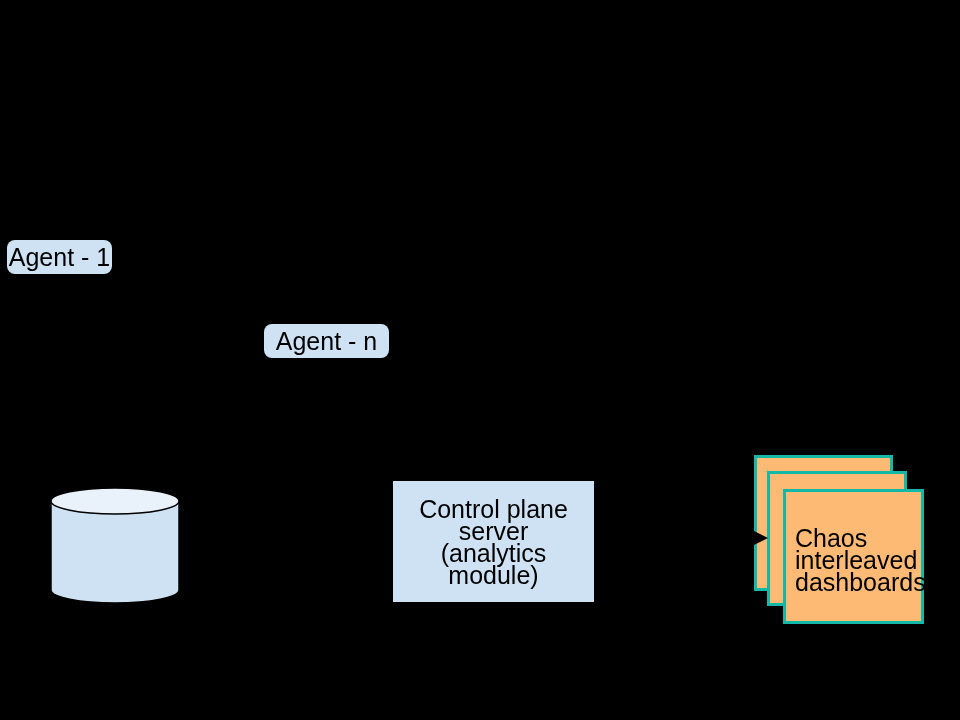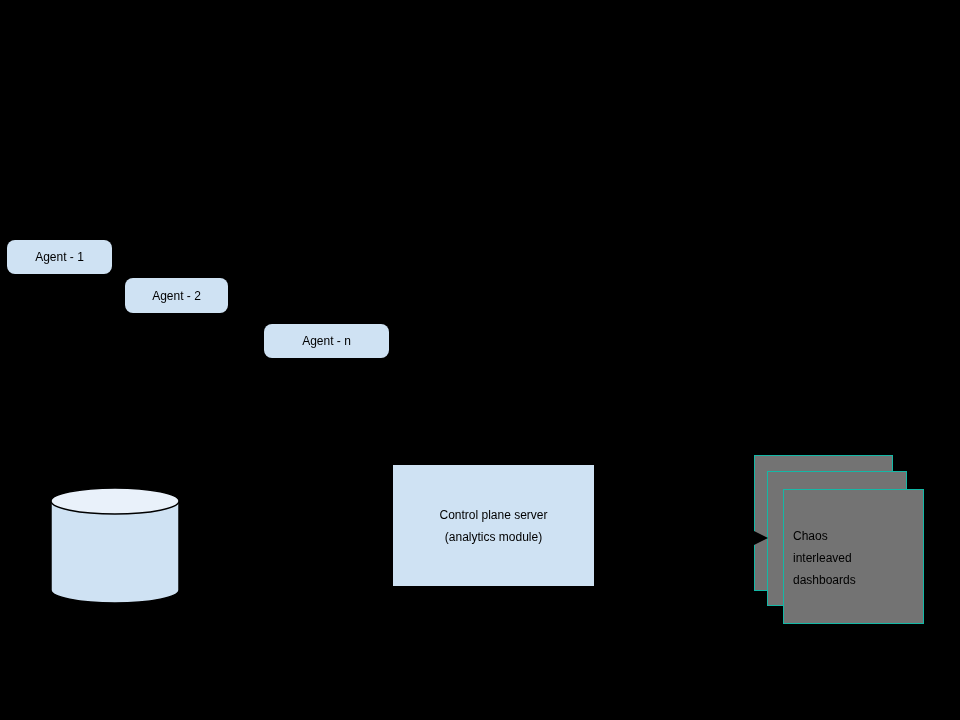--- a/index.html
+++ b/index.html
@@ -9,21 +9,21 @@
     font-family: "Liberation Sans", sans-serif;
     overflow: hidden;
   }
   .stage {
     position: relative;
     width: 960px; height: 720px;
     background: #000000;
   }
   .node-text {
     color: #000000;
-    font-size: 12px;
+    font-size: 25px;
     line-height: 22px;
   }
   .preline { white-space: pre-line; }
 
   
   .agent-box {
     position: absolute;
     background: #cfe2f3;
     border-radius: 8px;
     display: flex;
@@ -42,34 +42,34 @@
   }
   .cylinder-label {
     position: absolute;
     left: 62px; top: 525px;
     width: 112px;
   }
 
   
   .control-plane {
     position: absolute;
-    left: 393px; top: 465px;
+    left: 393px; top: 481px;
     width: 201px; height: 121px;
     background: #cfe2f3;
     display: flex;
     align-items: center;
     justify-content: center;
     text-align: center;
   }
 
   
   .stack-card {
     position: absolute;
-    background: #737373;
-    border: 1px solid #14b8a6;
+    background: #fdba74;
+    border: 3px solid #14b8a6;
     box-sizing: border-box;
   }
   .stack-back   { left: 754px; top: 455px; width: 139px; height: 136px; }
   .stack-middle { left: 767px; top: 471px; width: 140px; height: 135px; }
   .stack-front  { left: 783px; top: 489px; width: 141px; height: 135px; }
   .stack-front-label {
     position: absolute;
     left: 9px; top: 35px;
     width: 125px;
   }
@@ -84,23 +84,20 @@
     border-bottom: 7px solid transparent;
   }
 </style>
 </head>
 <body>
 
 <div class="stage">
 
   <div class="agent-box agent-1">
     <span class="node-text">Agent - 1</span>
-  </div>
-  <div class="agent-box agent-2">
-    <span class="node-text">Agent - 2</span>
   </div>
   <div class="agent-box agent-n">
     <span class="node-text">Agent - n</span>
   </div>
 
   <div class="cylinder-wrap">
     <svg width="130" height="117" viewBox="0 0 130 117">
       <path d="M1,14 L1,103 A64,13 0 0 0 129,103 L129,14" fill="#cfe2f3" stroke="#000000" stroke-width="1.5"></path>
       <ellipse cx="65" cy="14" rx="64" ry="13" fill="#e9f1fa" stroke="#000000" stroke-width="1.5"></ellipse>
     </svg>

